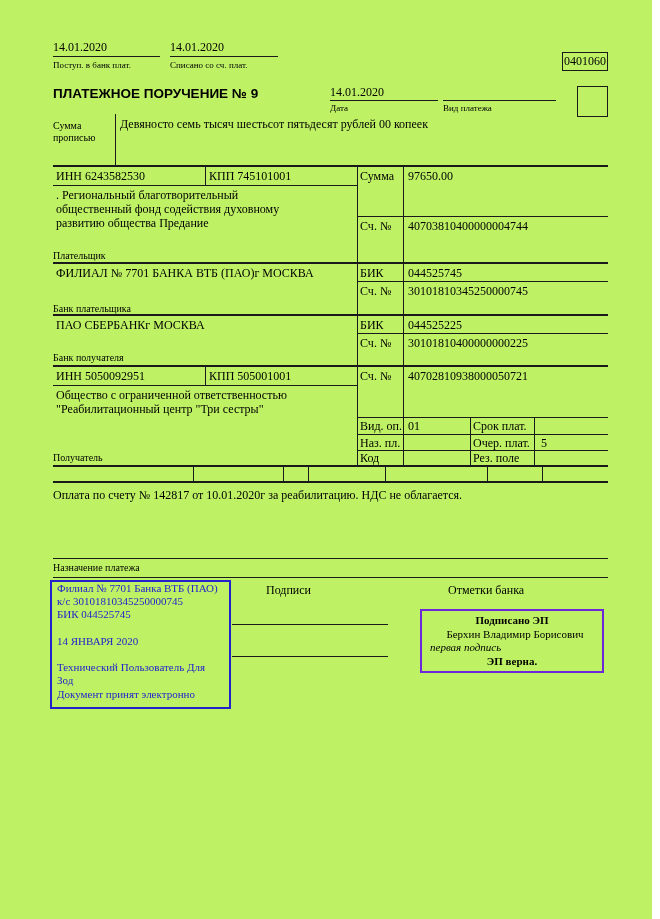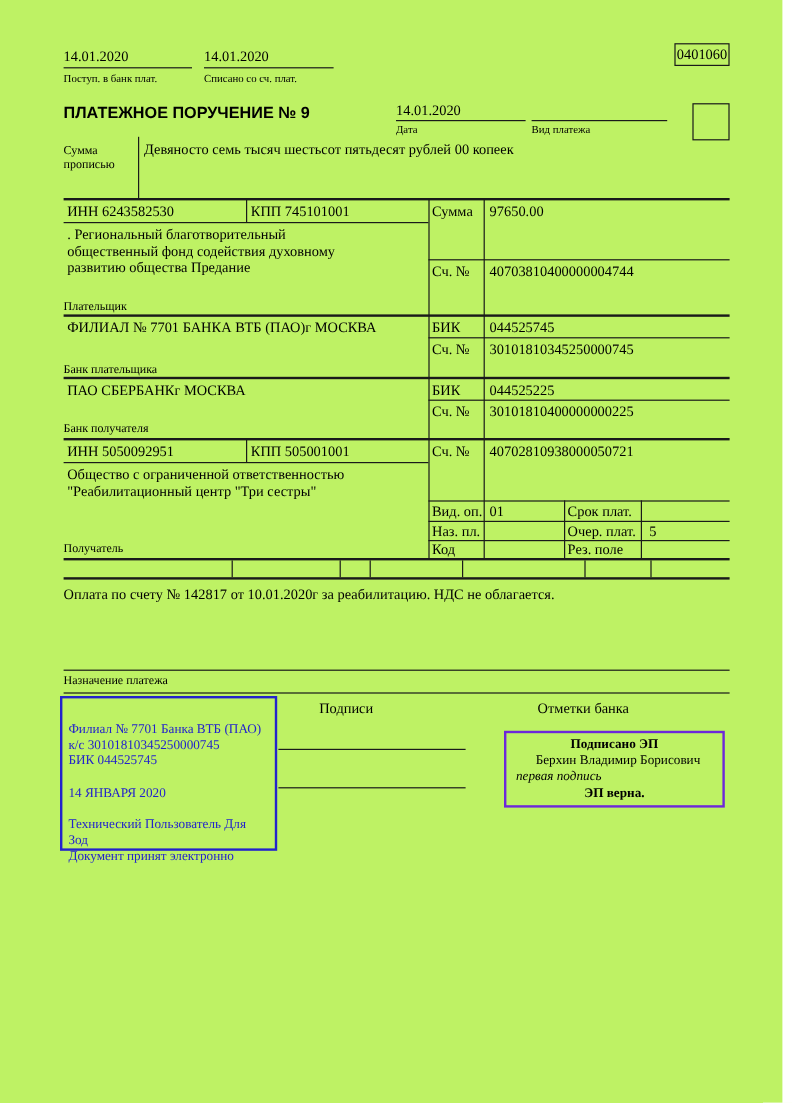--- a/index.html
+++ b/index.html
@@ -15,21 +15,21 @@
     font-weight:bold; font-size:13.5px; line-height:14px; white-space:nowrap;
   }
   .hl  { position:absolute; height:1px; background:#1a1a1a; }
   .hl2 { position:absolute; height:2px; background:#1a1a1a; }
   .vl  { position:absolute; width:1px;  background:#1a1a1a; }
   .box { position:absolute; border:1px solid #1a1a1a; box-sizing:border-box; }
   .code-box { text-align:center; font-size:12px; line-height:17px; }
   .stamp {
     position:absolute; left:50px; top:580px; width:181px; height:129px;
     border:2px solid #a16207; color:#2323cc; box-sizing:border-box;
-    padding:20px 5px 0 5px; font-size:11px;
+    padding:0 5px 0 5px; font-size:11px;
   }
   .stamp .stamp-line { min-height:13.2px; line-height:13.2px; white-space:nowrap; }
   .ep {
     position:absolute; left:420px; top:609px; width:184px; height:64px;
     border:2px solid #6d28d9; box-sizing:border-box; font-size:11px;
     line-height:13.5px; padding-top:3px;
   }
   .ep .c { text-align:center; font-weight:bold; }
   .ep .n { padding-left:6px;text-align:center; }
   .ep .i { padding-left:8px; font-style:italic; }
@@ -40,21 +40,21 @@
 <div class="page">
 
   <div class="t" style="left:53px; top:41px;">14.01.2020</div>
   <div class="hl" style="left:53px; top:56px; width:107px;"></div>
   <div class="sm" style="left:53px; top:60px;">Поступ. в банк плат.</div>
 
   <div class="t" style="left:170px; top:41px;">14.01.2020</div>
   <div class="hl" style="left:170px; top:56px; width:108px;"></div>
   <div class="sm" style="left:170px; top:60px;">Списано со сч. плат.</div>
 
-  <div class="box code-box" style="left:562px; top:36px; width:46px; height:19px;">0401060</div>
+  <div class="box code-box" style="left:562px; top:52px; width:46px; height:19px;">0401060</div>
 
   <div class="title" style="left:53px; top:87px;">ПЛАТЕЖНОЕ ПОРУЧЕНИЕ № 9</div>
   <div class="t" style="left:330px; top:86px;">14.01.2020</div>
   <div class="hl" style="left:330px; top:100px; width:108px;"></div>
   <div class="sm" style="left:330px; top:103px;">Дата</div>
   <div class="hl" style="left:443px; top:100px; width:113px;"></div>
   <div class="sm" style="left:443px; top:103px;">Вид платежа</div>
   <div class="box" style="left:577px; top:86px; width:31px; height:31px;"></div>
 
   <div class="sec" style="left:53px; top:120px;">Сумма</div>

